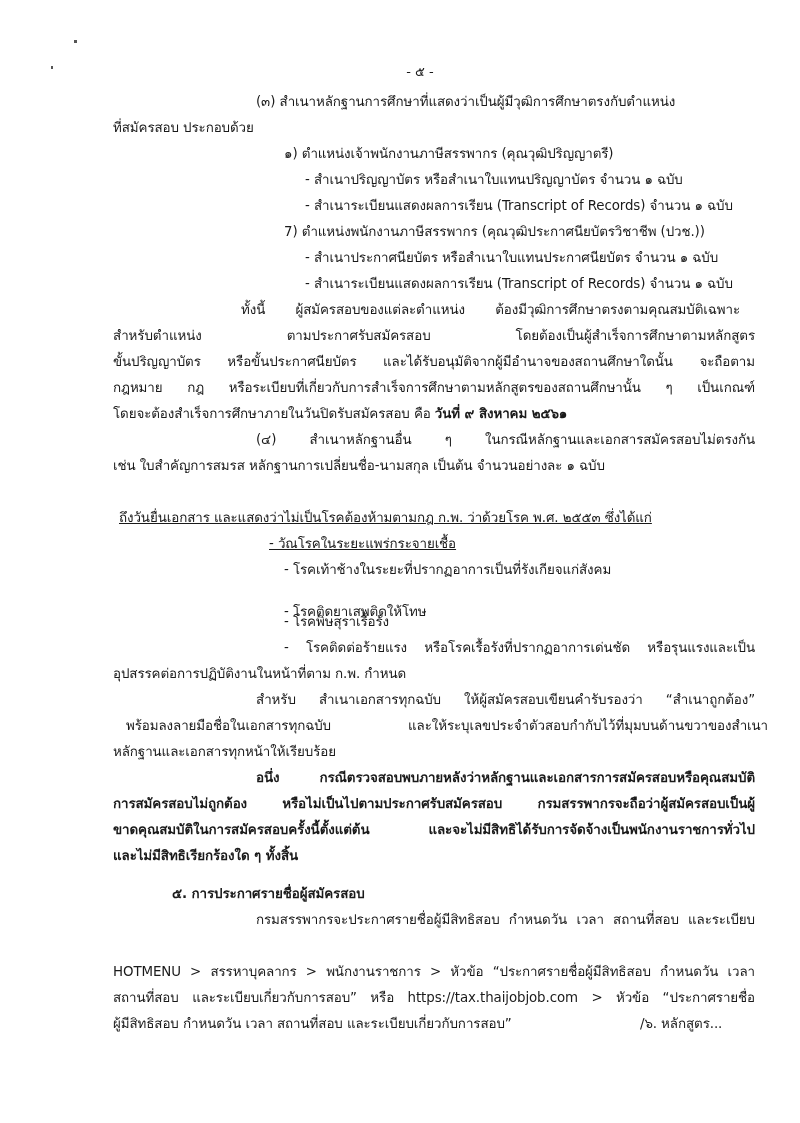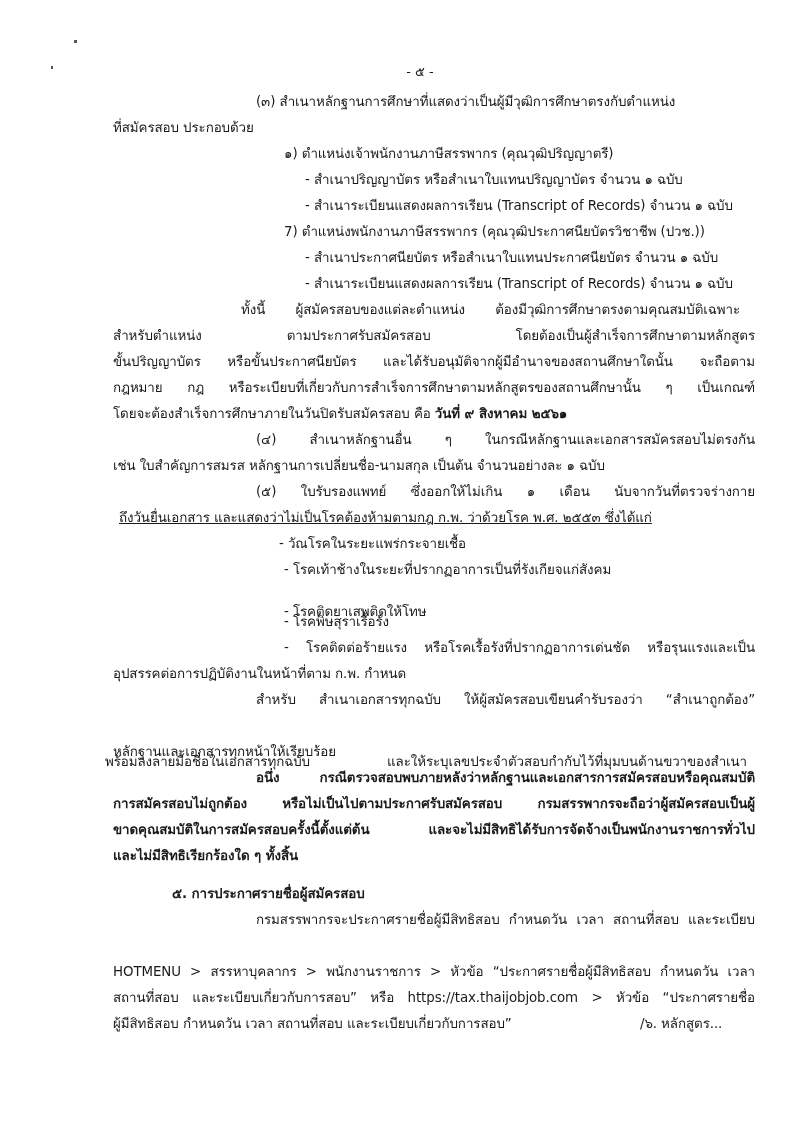--- a/index.html
+++ b/index.html
@@ -42,32 +42,31 @@
 
   <div class="ln just" style="left:241px;top:300px;width:499px;">ทั้งนี้ ผู้สมัครสอบของแต่ละตำแหน่ง ต้องมีวุฒิการศึกษาตรงตามคุณสมบัติเฉพาะ</div>
   <div class="ln just" style="left:113px;top:326px;width:642px;">สำหรับตำแหน่ง ตามประกาศรับสมัครสอบ โดยต้องเป็นผู้สำเร็จการศึกษาตามหลักสูตร</div>
   <div class="ln just" style="left:113px;top:352px;width:642px;">ขั้นปริญญาบัตร หรือขั้นประกาศนียบัตร และได้รับอนุมัติจากผู้มีอำนาจของสถานศึกษาใดนั้น จะถือตาม</div>
   <div class="ln just" style="left:113px;top:378px;width:642px;">กฎหมาย กฎ หรือระเบียบที่เกี่ยวกับการสำเร็จการศึกษาตามหลักสูตรของสถานศึกษานั้น ๆ เป็นเกณฑ์</div>
   <div class="ln" style="left:113px;top:404px;"><span>โดยจะต้องสำเร็จการศึกษาภายในวันปิดรับสมัครสอบ คือ </span><span class="b">วันที่ ๙ สิงหาคม ๒๕๖๑</span></div>
 
   <div class="ln just" style="left:256px;top:430px;width:499px;">(๔) สำเนาหลักฐานอื่น ๆ ในกรณีหลักฐานและเอกสารสมัครสอบไม่ตรงกัน</div>
   <div class="ln" style="left:113px;top:456px;">เช่น ใบสำคัญการสมรส หลักฐานการเปลี่ยนชื่อ-นามสกุล เป็นต้น จำนวนอย่างละ ๑ ฉบับ</div>
 
-  <div class="ln just" style="left:256px;top:482px;width:499px;">(๕) ใบรับรองแพทย์ ซึ่งออกให้ไม่เกิน ๑ เดือน นับจากวันที่ตรวจร่างกาย</div>
   <div class="ln" style="left:119px;top:508px;text-decoration:underline;">ถึงวันยื่นเอกสาร และแสดงว่าไม่เป็นโรคต้องห้ามตามกฎ ก.พ. ว่าด้วยโรค พ.ศ. ๒๕๕๓ ซึ่งได้แก่</div>
 
-  <div class="ln" style="left:279px;top:534px;">- วัณโรคในระยะแพร่กระจายเชื้อ</div>
+  <div class="ln" style="left:269px;top:534px;text-decoration:underline;">- วัณโรคในระยะแพร่กระจายเชื้อ</div>
   <div class="ln" style="left:284px;top:560px;">- โรคเท้าช้างในระยะที่ปรากฏอาการเป็นที่รังเกียจแก่สังคม</div>
   <div class="ln" style="left:284px;top:586px;margin-top:16px;">- โรคติดยาเสพติดให้โทษ</div>
   <div class="ln" style="left:284px;top:612px;text-align:center;">- โรคพิษสุราเรื้อรัง</div>
   <div class="ln just" style="left:284px;top:638px;width:471px;">- โรคติดต่อร้ายแรง หรือโรคเรื้อรังที่ปรากฏอาการเด่นชัด หรือรุนแรงและเป็น</div>
   <div class="ln" style="left:113px;top:664px;">อุปสรรคต่อการปฏิบัติงานในหน้าที่ตาม ก.พ. กำหนด</div>
 
   <div class="ln just" style="left:256px;top:690px;width:499px;">สำหรับ สำเนาเอกสารทุกฉบับ ให้ผู้สมัครสอบเขียนคำรับรองว่า “สำเนาถูกต้อง”</div>
-  <div class="ln just" style="left:105px;top:716px;width:642px;margin-top:36px;">พร้อมลงลายมือชื่อในเอกสารทุกฉบับ และให้ระบุเลขประจำตัวสอบกำกับไว้ที่มุมบนด้านขวาของสำเนา</div>
+  <div class="ln just" style="left:126px;top:716px;width:642px;">พร้อมลงลายมือชื่อในเอกสารทุกฉบับ และให้ระบุเลขประจำตัวสอบกำกับไว้ที่มุมบนด้านขวาของสำเนา</div>
   <div class="ln" style="left:113px;top:742px;">หลักฐานและเอกสารทุกหน้าให้เรียบร้อย</div>
 
   <div class="ln just b" style="left:256px;top:768px;width:499px;">อนึ่ง กรณีตรวจสอบพบภายหลังว่าหลักฐานและเอกสารการสมัครสอบหรือคุณสมบัติ</div>
   <div class="ln just b" style="left:113px;top:794px;width:642px;">การสมัครสอบไม่ถูกต้อง หรือไม่เป็นไปตามประกาศรับสมัครสอบ กรมสรรพากรจะถือว่าผู้สมัครสอบเป็นผู้</div>
   <div class="ln just b" style="left:113px;top:820px;width:642px;">ขาดคุณสมบัติในการสมัครสอบครั้งนี้ตั้งแต่ต้น และจะไม่มีสิทธิได้รับการจัดจ้างเป็นพนักงานราชการทั่วไป</div>
   <div class="ln b" style="left:113px;top:846px;">และไม่มีสิทธิเรียกร้องใด ๆ ทั้งสิ้น</div>
 
   <div class="ln b" style="left:172px;top:884px;">๕. การประกาศรายชื่อผู้สมัครสอบ</div>
 
   <div class="ln just" style="left:256px;top:910px;width:499px;">กรมสรรพากรจะประกาศรายชื่อผู้มีสิทธิสอบ กำหนดวัน เวลา สถานที่สอบ และระเบียบ</div>

